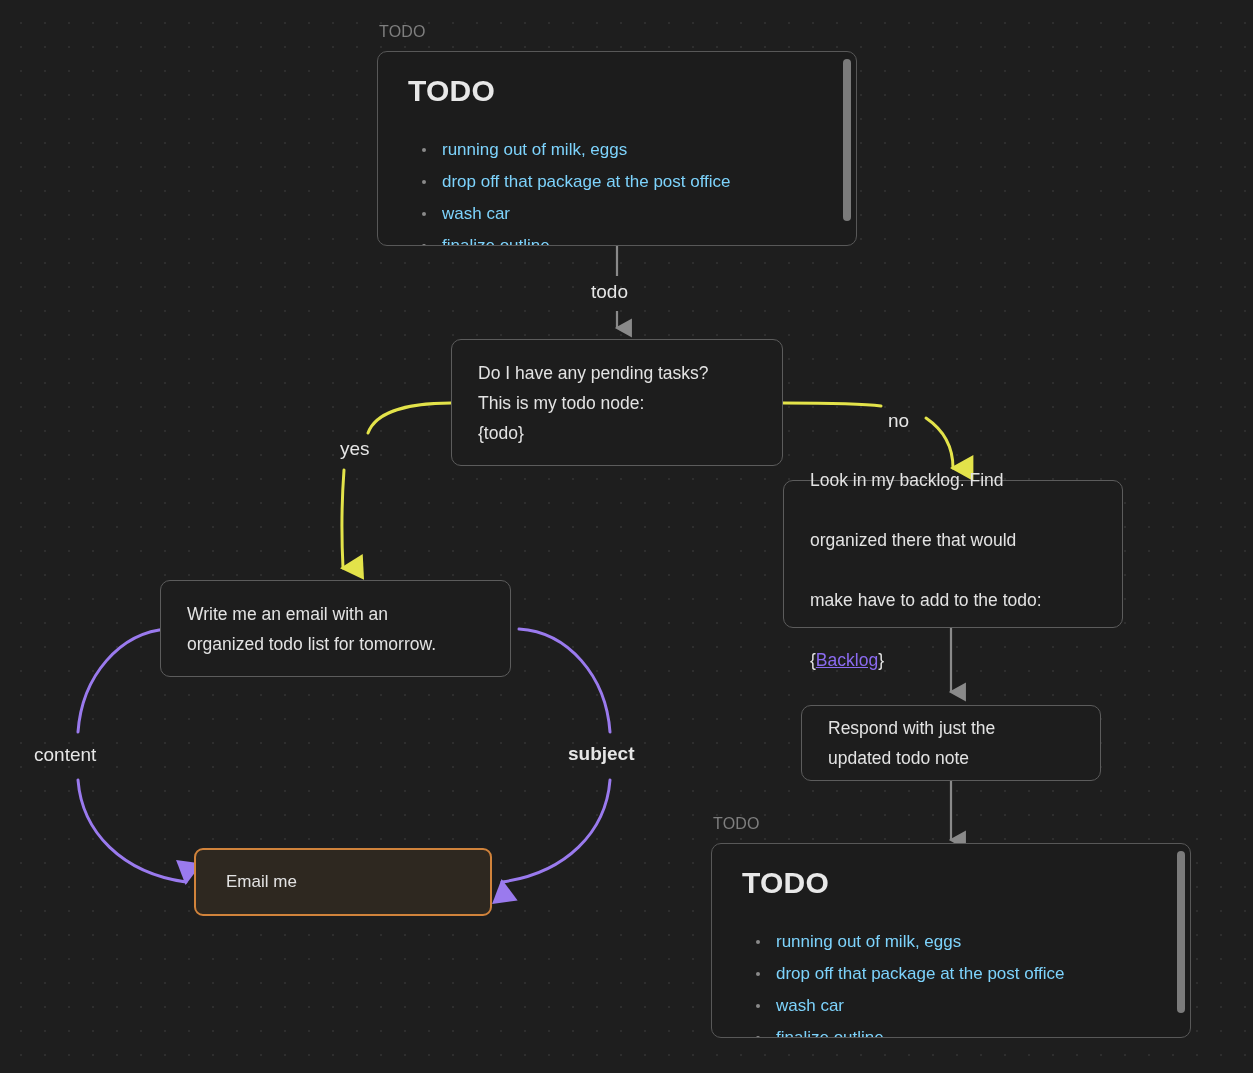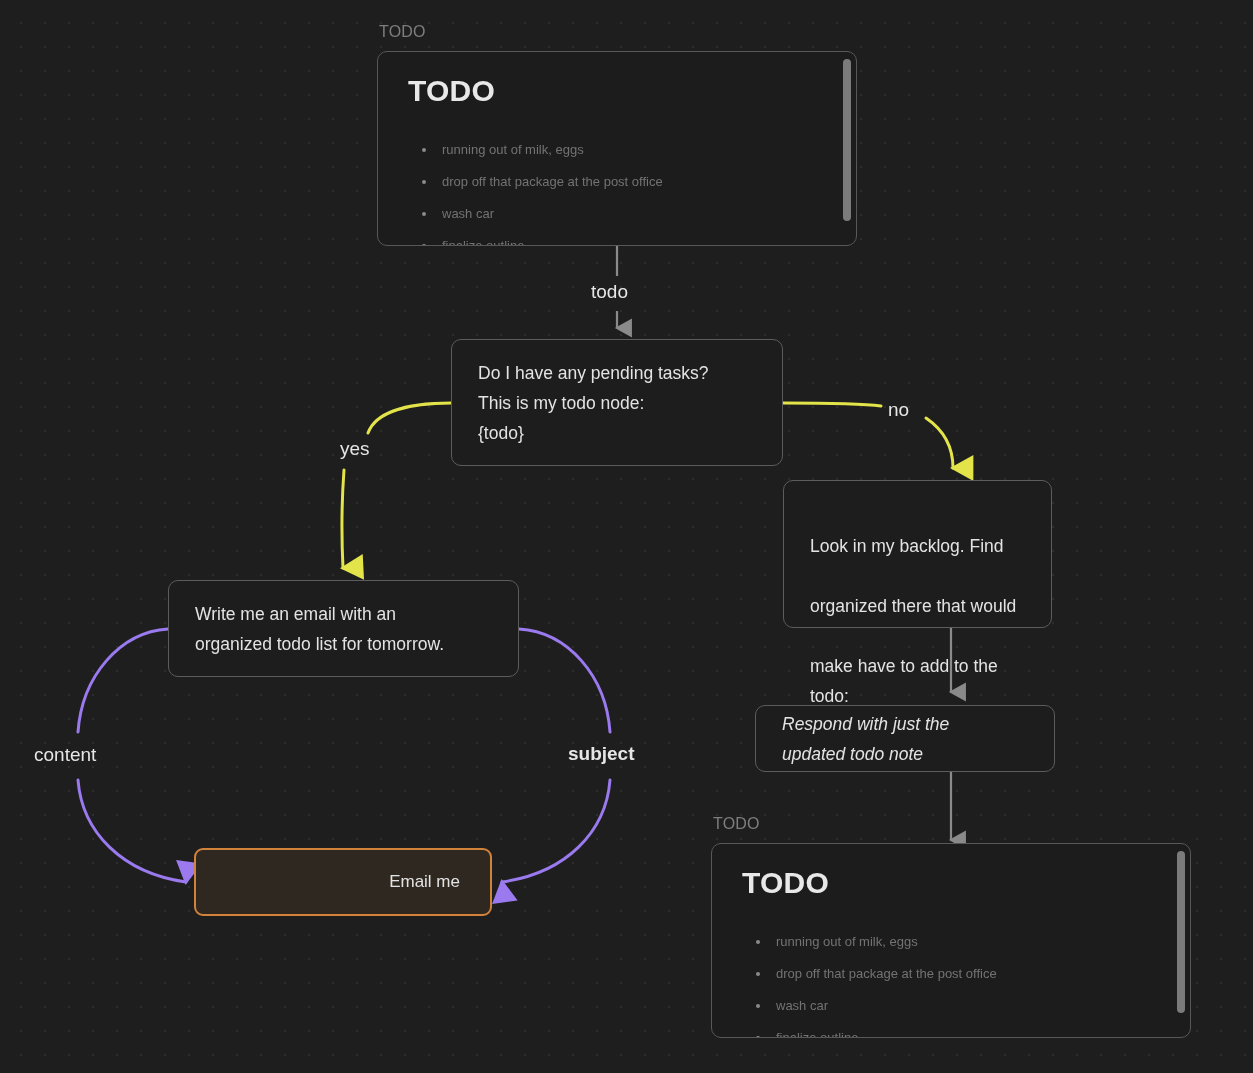--- a/index.html
+++ b/index.html
@@ -85,23 +85,23 @@
     font-weight: bold;
     color: #e8e8e8;
     letter-spacing: 0.2px;
     margin-bottom: 26px;
   }
 
   .doc-list { list-style: none; }
 
   .doc-list li {
     position: relative;
-    font-size: 13px;
+    font-size: 17px;
     line-height: 32px;
-    color: #737373;
+    color: #7dd3fc;
     padding-left: 34px;
   }
   .doc-list li::before {
     content: "";
     position: absolute;
     left: 14px;
     top: 14px;
     width: 4px;
     height: 4px;
     border-radius: 50%;
@@ -119,21 +119,20 @@
 
   
   .email-node {
     position: absolute;
     background: #2e2820;
     border: 2px solid #d1833b;
     border-radius: 9px;
     display: flex;
     align-items: center;
     padding: 8px 30px;
-    justify-content: flex-end;
   }
   .email-node .node-text { font-size: 17px; }
 
   
   .edge-label {
     position: absolute;
     font-size: 19px;
     color: #e6e6e6;
     white-space: nowrap;
   }
@@ -189,21 +188,21 @@
     <g>
       <path d="M519,629 C568,632 606,676 610,732" stroke="#9a7aee" stroke-width="3" fill="none" stroke-linecap="round"></path>
       <path d="M610,780 C606,832 566,873 502,882" stroke="#9a7aee" stroke-width="3" fill="none" stroke-linecap="round" marker-end="url(#ap)"></path>
     </g>
   </svg>
 
   <div class="edge-label" style="left:591px; top:281px;">todo</div>
 
   <div class="edge-label" style="left:340px; top:438px;">yes</div>
 
-  <div class="edge-label" style="left:888px; top:399px;">no</div>
+  <div class="edge-label" style="left:888px; top:410px;">no</div>
 
   <div class="edge-label" style="left:34px; top:744px;">content</div>
 
   <div class="edge-label" style="left:568px; top:743px;font-weight:bold;">subject</div>
 
   <div class="doc-wrap" style="left:377px; top:51px;">
     <div class="doc-caption">TODO</div>
     <div class="doc-node" style="width:480px; height:195px;">
       <div class="doc-inner">
         <div class="doc-title">TODO</div>
@@ -217,35 +216,35 @@
       <div class="doc-scroll" style="height:162px;"></div>
     </div>
   </div>
 
   <div class="node prompt-node" style="left:451px; top:339px; width:332px; height:127px;">
     <div class="node-text">Do I have any pending tasks?
 This is my todo node:
 {todo}</div>
   </div>
 
-  <div class="node prompt-node" style="left:783px; top:480px; width:269px; height:148px; align-items:flex-start; padding-top:20px;">
+  <div class="node prompt-node" style="left:783px; top:480px; width:340px; height:148px; align-items:center; padding-top:20px;">
     <div class="node-text">
       <span>Look in my backlog. Find</span><br>
       <span>organized there that would</span><br>
       <span>make have to add to the todo:</span><br>
       <span>{</span><a class="link-token" href="#">Backlog</a><span>}</span>
     </div>
   </div>
 
-  <div class="node prompt-node" style="left:755px; top:705px; width:300px; height:67px;font-style:italic;">
+  <div class="node prompt-node" style="left:801px; top:705px; width:300px; height:76px;">
     <div class="node-text">Respond with just the
 updated todo note</div>
   </div>
 
-  <div class="node prompt-node" style="left:168px; top:580px; width:351px; height:97px;">
+  <div class="node prompt-node" style="left:160px; top:580px; width:351px; height:97px;">
     <div class="node-text">Write me an email with an
 organized todo list for tomorrow.</div>
   </div>
 
   <div class="email-node" style="left:194px; top:848px; width:298px; height:68px;">
     <div class="node-text">Email me</div>
   </div>
 
   <div class="doc-wrap" style="left:711px; top:843px;">
     <div class="doc-caption">TODO</div>

